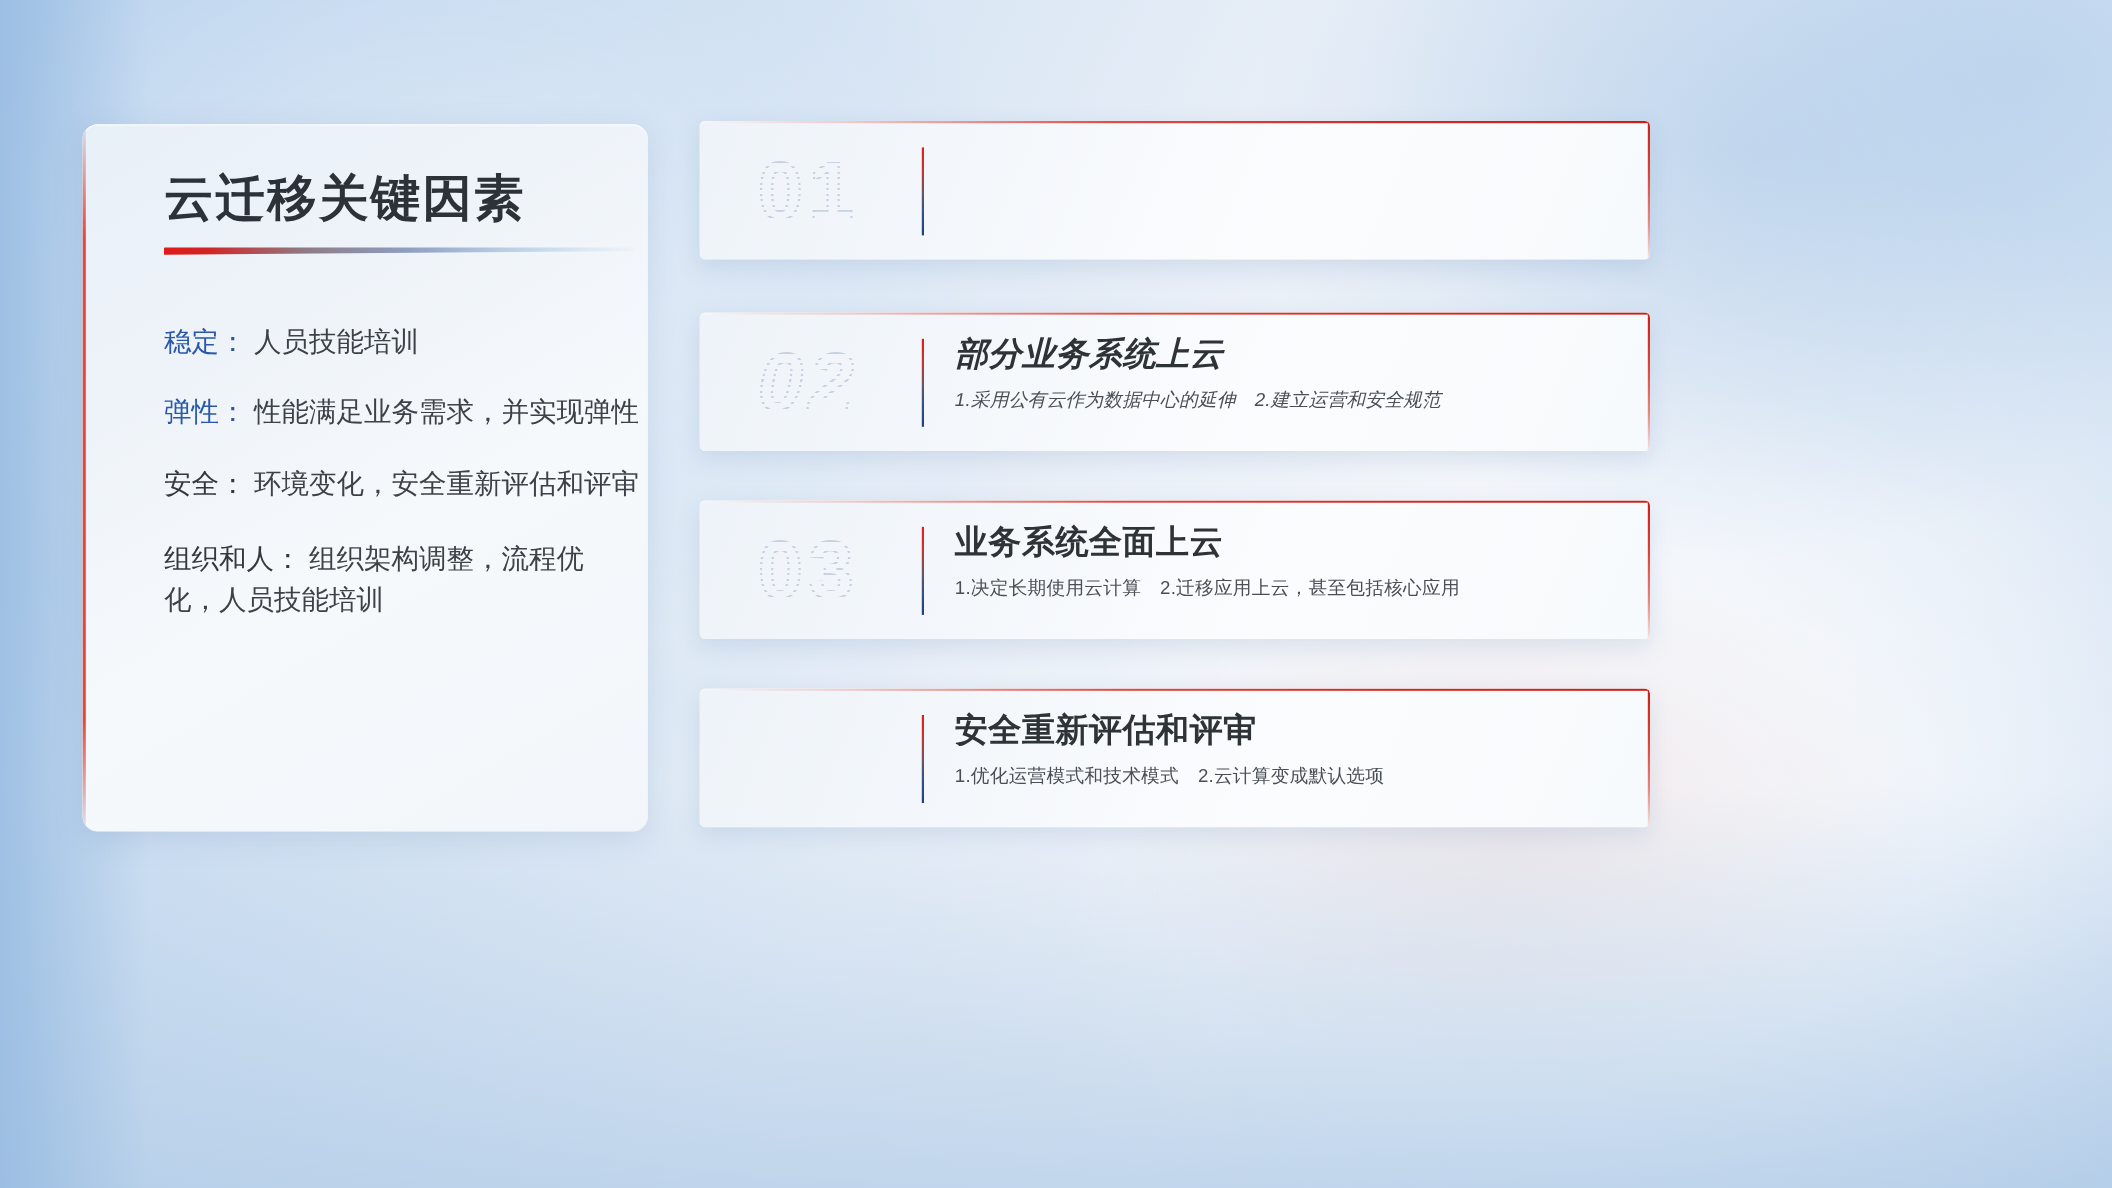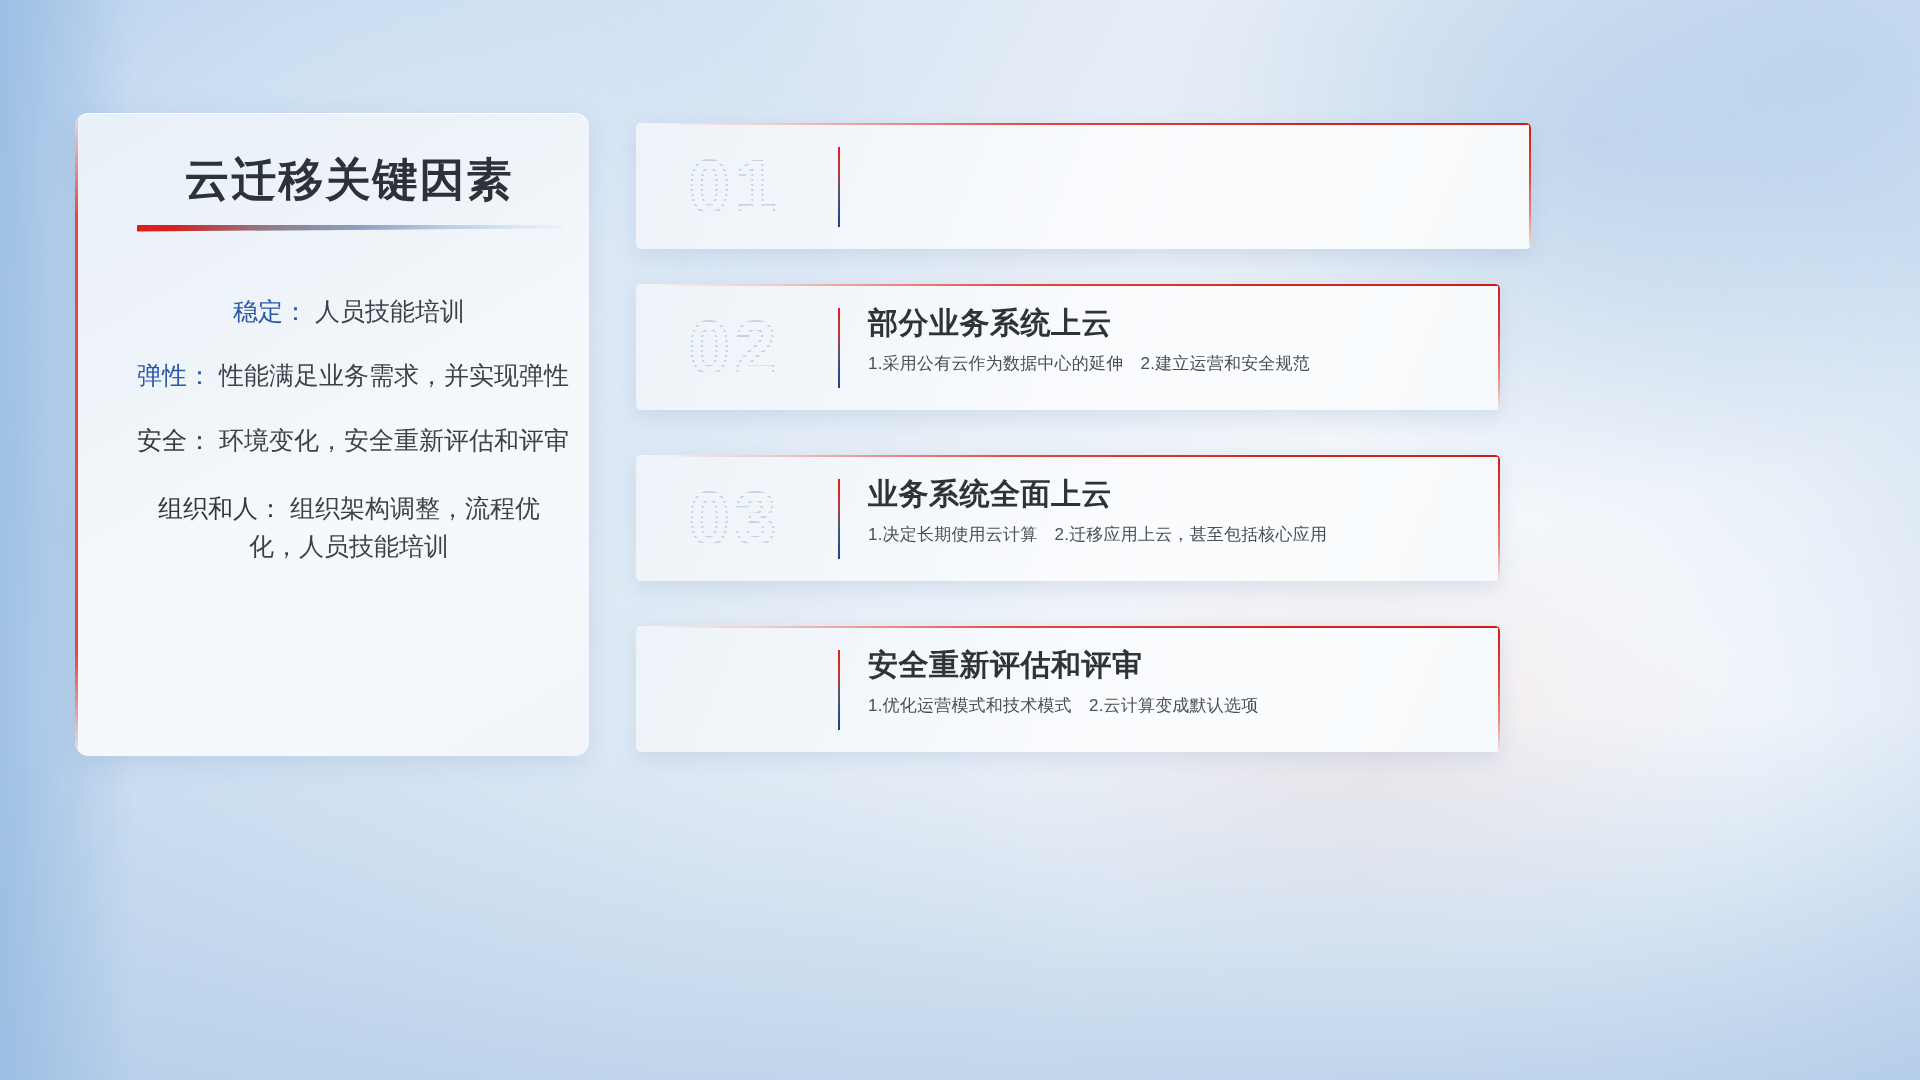--- a/index.html
+++ b/index.html
@@ -52,21 +52,21 @@
     position:absolute;left:75px;top:113px;width:514px;height:643px;
     border-radius:14px;
     background:linear-gradient(150deg,#e8f0f8 0%,#eef3f9 28%,#f6f9fc 58%,#f2f6fa 100%);
     box-shadow:0 6px 26px rgba(99,135,178,.18), 0 1px 0 rgba(255,255,255,.9) inset;
     overflow:hidden;
   }
   #left-card-accent{
     position:absolute;left:0;top:0;width:3px;height:100%;
     background:linear-gradient(to bottom,#d8e3ef 0%,#e8453c 16%,#e8453c 84%,#dfe7f0 100%);
   }
-  #left-card-inner{position:absolute;inset:0;padding:0 28px;text-align:center;}
+  #left-card-inner{position:absolute;inset:0;padding:0 40px;}
   #left-title{
     margin:0;padding:42px 0 0 34px;
     font-size:45px;font-weight:bold;letter-spacing:2px;
     color:#2d3238;line-height:1.1;
   }
   #title-rule{
     margin:20px 0 0 34px;width:428px;height:7px;border-radius:1px;
     background:linear-gradient(to right,#e01a1a 0%,#d22424 9%,#8d7b86 30%,#8e9fc0 52%,#b9cde6 72%,#dce8f4 90%,#eef3f9 100%);
     clip-path:polygon(0 0,100% 0,100% 55%,0 100%);
   }
@@ -143,27 +143,27 @@
       <ul id="left-list">
           <li class="lrow"><span class="lbl blue">稳定：</span> <span class="txt">人员技能培训</span></li>
           <li class="lrow"><span class="lbl blue">弹性：</span> <span class="txt">性能满足业务需求，并实现弹性</span></li>
           <li class="lrow"><span class="lbl dark">安全：</span> <span class="txt">环境变化，安全重新评估和评审</span></li>
           <li class="lrow wrap"><span class="lbl dark">组织和人：</span> <span class="txt">组织架构调整，流程优化，人员技能培训</span></li>
         </ul>
     </div>
   </section>
 
   <div id="right-cards">
-      <section class="rcard" style="top: 123px; padding-left: 31px;">
+      <section class="rcard" style="top: 110px;">
         <div class="rcard-top"></div>
         <div class="rcard-right"></div>
         <div class="rnum">01</div>
         <div class="rdivider"></div>
       </section>
-      <section class="rcard" style="top: 284px;">
+      <section class="rcard" style="top: 284px; font-style: italic;">
         <div class="rcard-top"></div>
         <div class="rcard-right"></div>
         <div class="rnum">02</div>
         <div class="rdivider"></div>
         <div class="rbody">
           <h2 class="rtitle">部分业务系统上云</h2>
           <p class="rdesc">1.采用公有云作为数据中心的延伸　2.建立运营和安全规范</p>
         </div>
       </section>
       <section class="rcard" style="top: 455px;">

